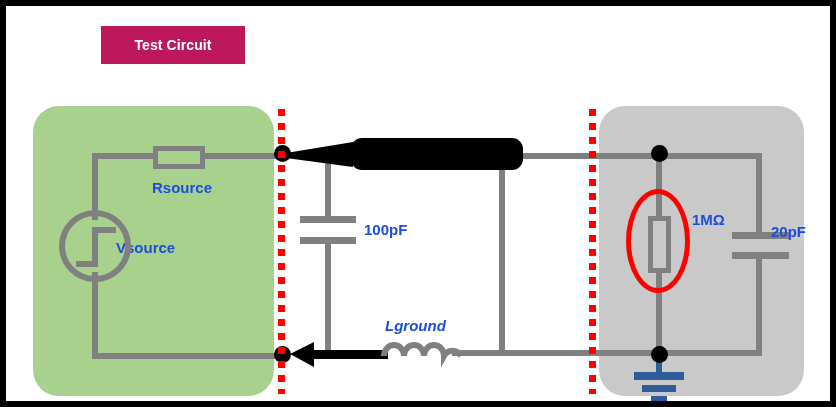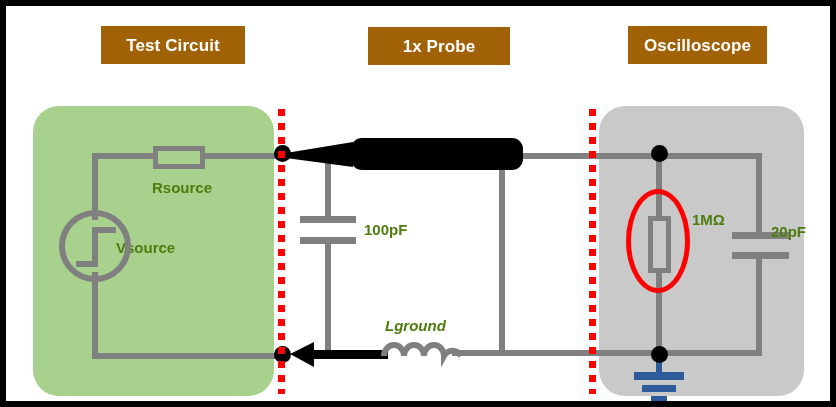--- a/index.html
+++ b/index.html
@@ -13,24 +13,24 @@
     height: 407px;
     background: #ffffff;
     border: 6px solid #000000;
     box-sizing: border-box;
     overflow: hidden;
     font-family: "Liberation Sans", sans-serif;
   }
   
   .section-chip {
     position: absolute;
-    background: #a16207;
+    background: #be185d;
     color: #ffffff;
     font-weight: bold;
-    font-size: 17px;
+    font-size: 14px;
     letter-spacing: .1px;
     display: flex;
     align-items: center;
     justify-content: center;
     text-align: center;
     line-height: 1;
   }
   #chip-test   { left: 95px;  top: 20px; width: 144px; height: 38px; }
   #chip-probe  { left: 362px; top: 21px; width: 142px; height: 38px; }
   #chip-scope  { left: 622px; top: 20px; width: 139px; height: 38px; }
@@ -107,21 +107,21 @@
 
   
   .cap-plate { position: absolute; height: 7px; background: #808080; }
 
   
   .gnd-bar { position: absolute; background: #2E5C9A; }
 
   
   .label {
     position: absolute;
-    color: #4d7c0f;
+    color: #1d4ed8;
     font-size: 15px;
     font-weight: bold;
     white-space: nowrap;
     line-height: 1;
   }
 
   
   .svg-layer {
     position: absolute;
     left: 0; top: 0;
@@ -132,22 +132,20 @@
 </style>
 </head>
 <body>
 
 <div id="canvas">
 
   <div class="panel" id="panel-test"></div>
   <div class="panel" id="panel-scope"></div>
 
   <div class="section-chip" id="chip-test">Test Circuit</div>
-  <div class="section-chip" id="chip-probe">1x Probe</div>
-  <div class="section-chip" id="chip-scope">Oscilloscope</div>
 
   <div class="wire wire-h" style="left:86px;  top:147px; width:62px;"></div>
 
   <div class="wire wire-h" style="left:198px; top:147px; width:82px;"></div>
 
   <div class="wire wire-v" style="left:86px;  top:147px; height:66px;"></div>
 
   <div class="wire wire-v" style="left:86px;  top:200px; height:14px;"></div>
 
   <div class="wire wire-v" style="left:86px;  top:266px; height:20px;"></div>

